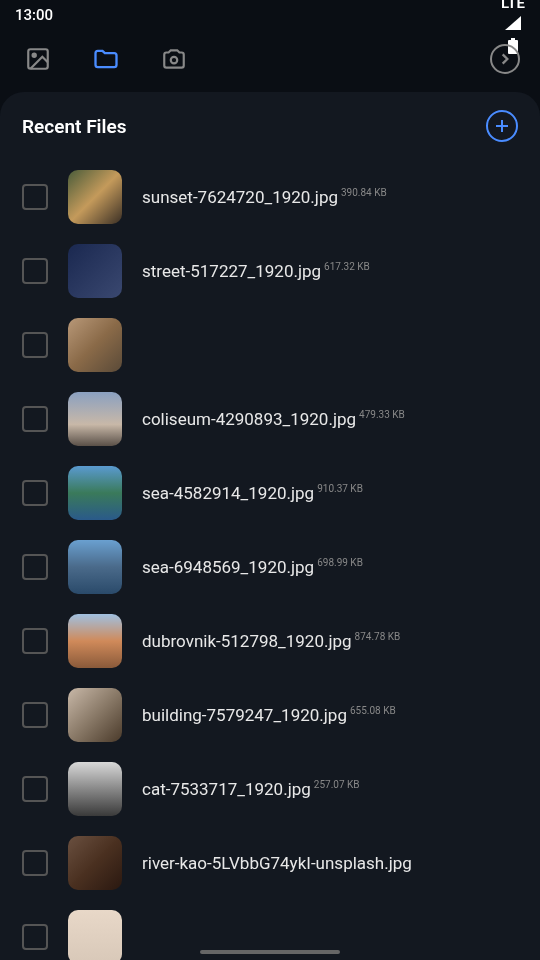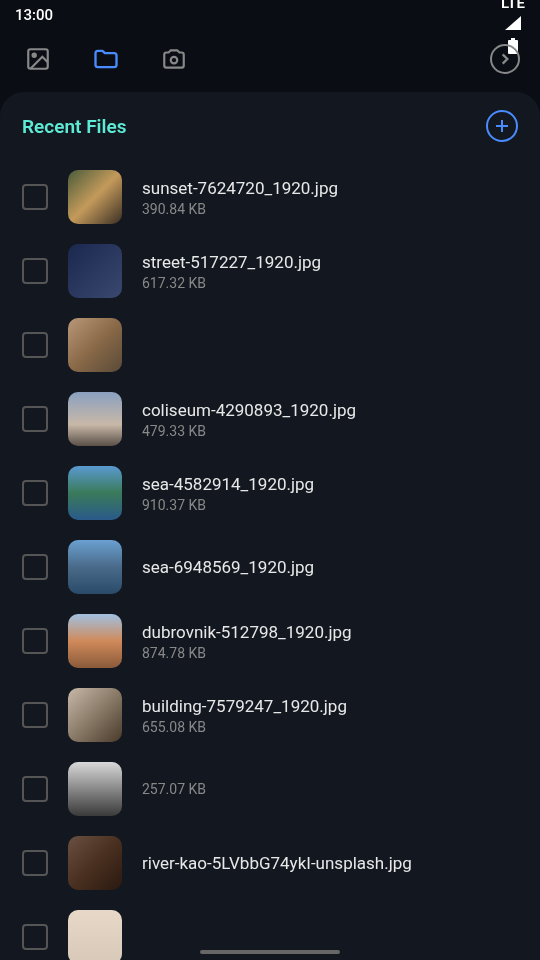--- a/index.html
+++ b/index.html
@@ -69,21 +69,21 @@
     .panel-header {
       display: flex;
       align-items: center;
       justify-content: space-between;
       padding: 0 22px;
       margin-bottom: 18px;
     }
     .panel-title {
       font-size: 19px;
       font-weight: 600;
-      color: #5eead4;
+      color: #ffffff;
     }
     .add-button {
       width: 32px;
       height: 32px;
       border: 2px solid #4a8cff;
       border-radius: 50%;
       display: flex;
       align-items: center;
       justify-content: center;
       color: #4a8cff;
@@ -107,30 +107,30 @@
       flex-shrink: 0;
     }
     .thumb {
       width: 54px;
       height: 54px;
       border-radius: 10px;
       flex-shrink: 0;
     }
     .file-info {
       display: flex;
-      flex-direction: column;
+      flex-direction: row;
       gap: 3px;
     }
     .file-name {
       font-size: 17px;
       color: #e8e8e8;
       font-weight: 400;
     }
     .file-size {
-      font-size: 14px;
+      font-size: 10px;
       color: #888;
     }
     .home-indicator {
       position: absolute;
       bottom: 6px;
       left: 50%;
       transform: translateX(-50%);
       width: 140px;
       height: 4px;
       background: #666;
@@ -249,20 +249,21 @@
       <div class="file-info">
         <span class="file-name">sea-4582914_1920.jpg</span>
         <span class="file-size">910.37 KB</span>
       </div>
     </div>
     <div class="file-row">
       <div class="checkbox"></div>
       <div class="thumb t5"></div>
       <div class="file-info">
         <span class="file-name">sea-6948569_1920.jpg</span>
+        <span class="file-size">698.99 KB</span>
       </div>
     </div>
     <div class="file-row">
       <div class="checkbox"></div>
       <div class="thumb t6"></div>
       <div class="file-info">
         <span class="file-name">dubrovnik-512798_1920.jpg</span>
         <span class="file-size">874.78 KB</span>
       </div>
     </div>
@@ -271,20 +272,21 @@
       <div class="thumb t7"></div>
       <div class="file-info">
         <span class="file-name">building-7579247_1920.jpg</span>
         <span class="file-size">655.08 KB</span>
       </div>
     </div>
     <div class="file-row">
       <div class="checkbox"></div>
       <div class="thumb t8"></div>
       <div class="file-info">
+        <span class="file-name">cat-7533717_1920.jpg</span>
         <span class="file-size">257.07 KB</span>
       </div>
     </div>
     <div class="file-row">
       <div class="checkbox"></div>
       <div class="thumb t9"></div>
       <div class="file-info">
         <span class="file-name">river-kao-5LVbbG74ykI-unsplash.jpg</span>
       </div>
     </div>

